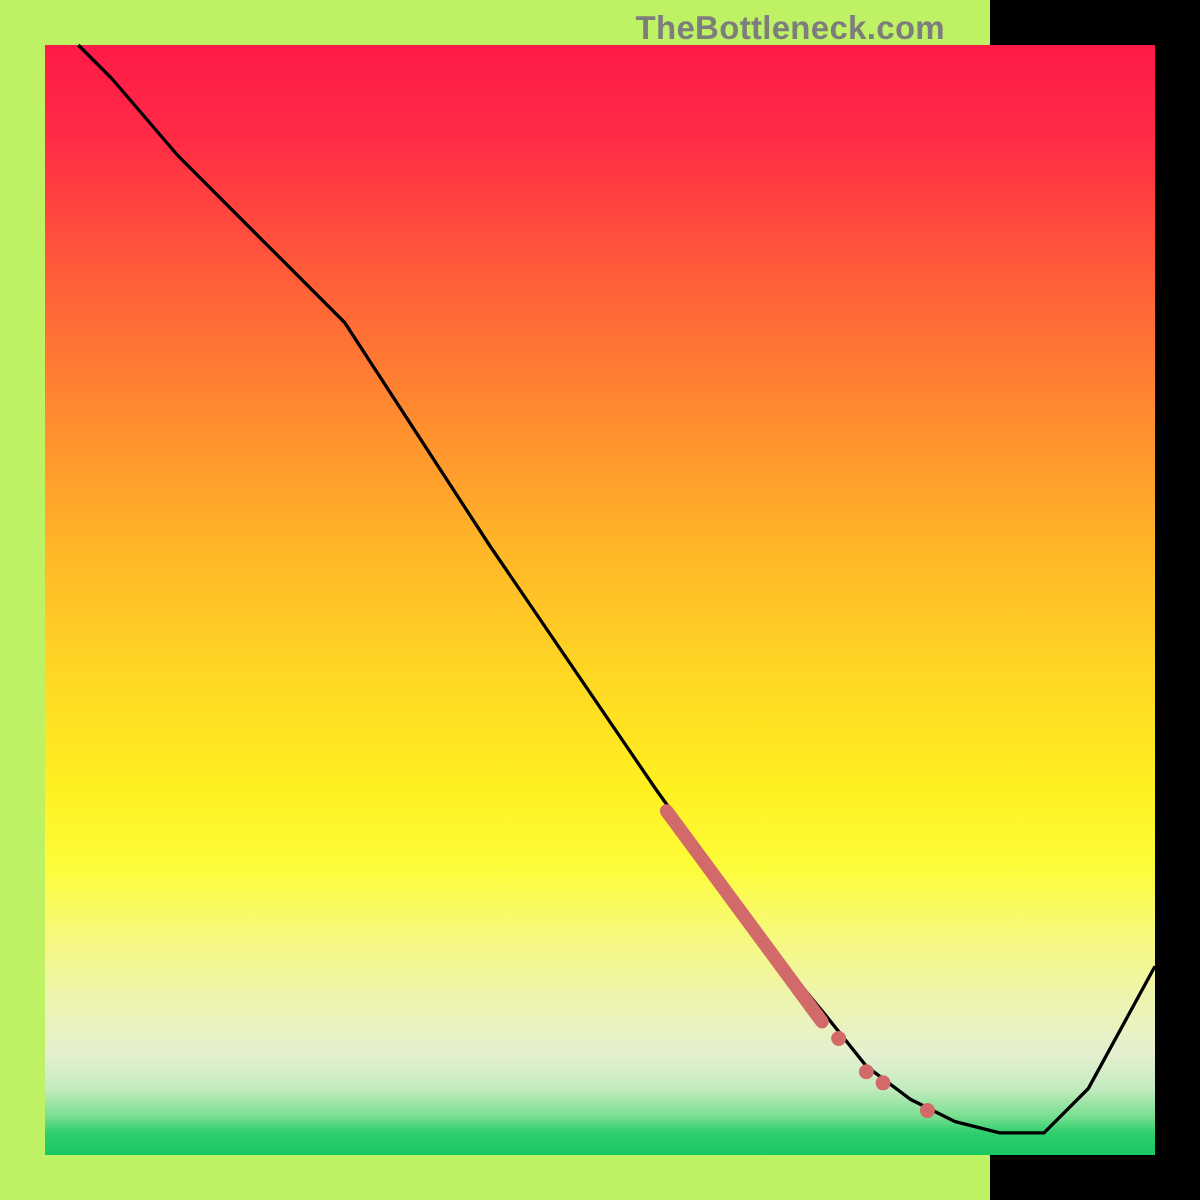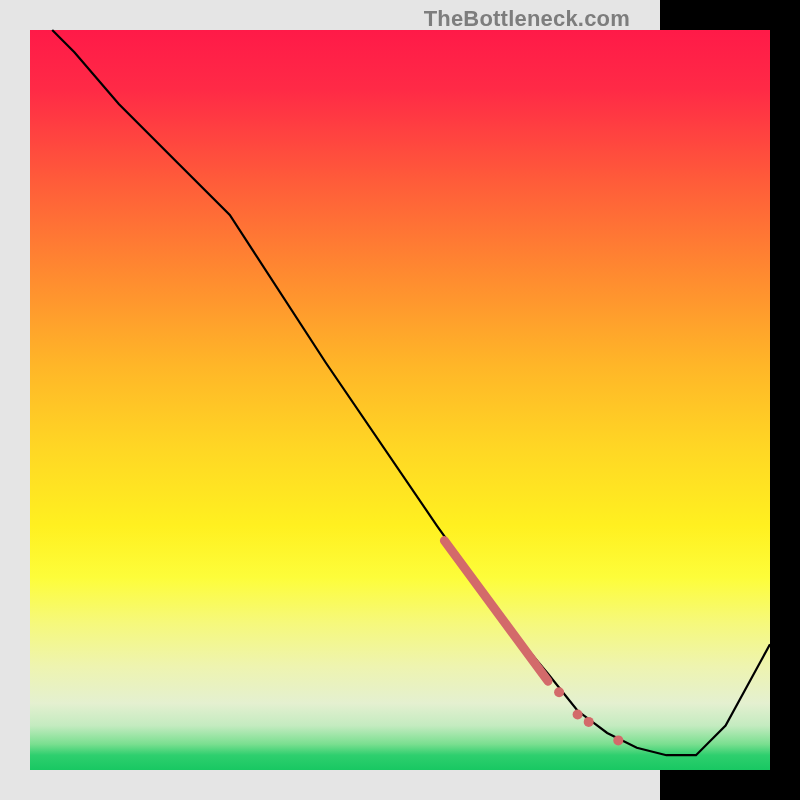--- a/index.html
+++ b/index.html
@@ -9,21 +9,21 @@
     height: 800px;
     background: #000;
     overflow: hidden;
   }
   .frame {
     position: absolute;
     left: 0;
     top: 0;
     width: 660px;
     height: 800px;
-    background: #e5e5e5;
+    background: #bef264;
   }
   .plot-area {
     position: absolute;
     left: 30px;
     top: 30px;
     width: 740px;
     height: 740px;
     
     background: linear-gradient(
       to bottom,

